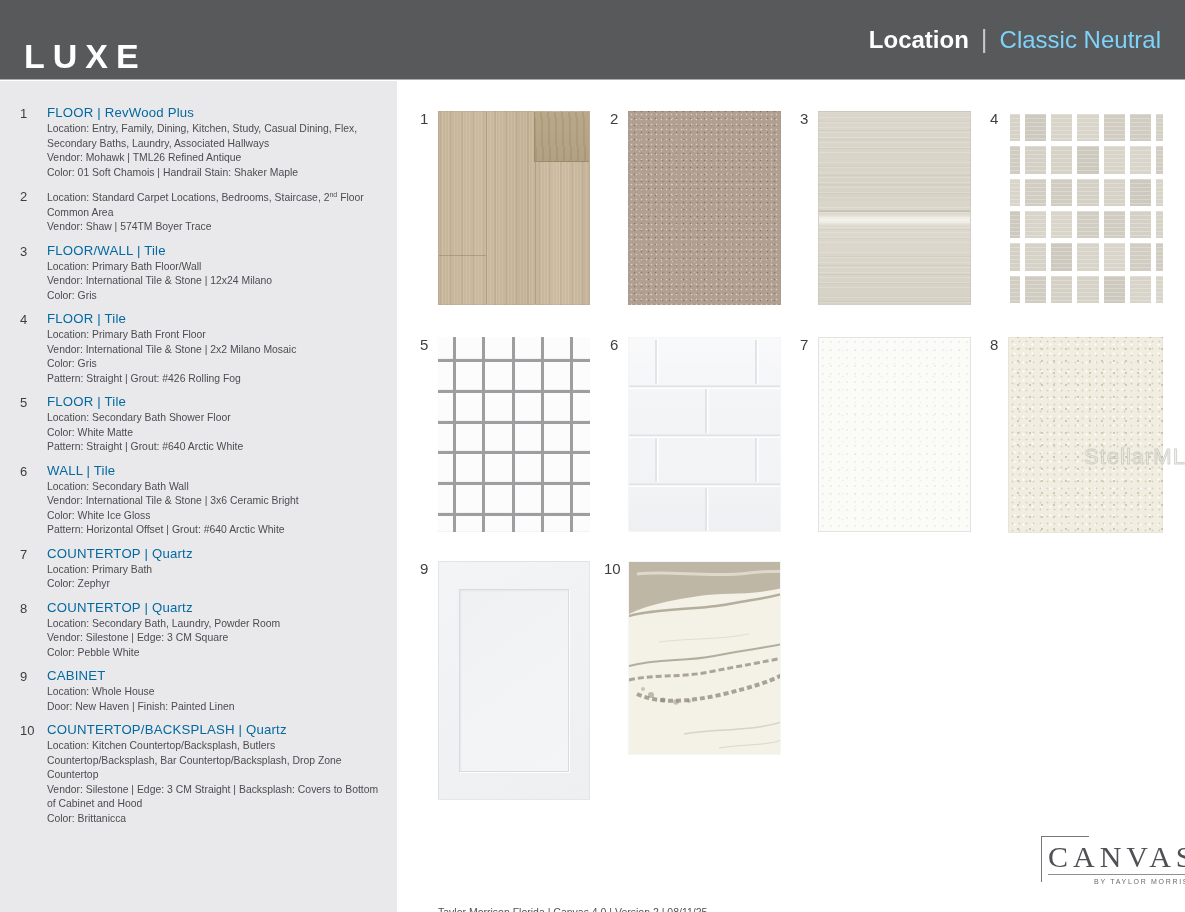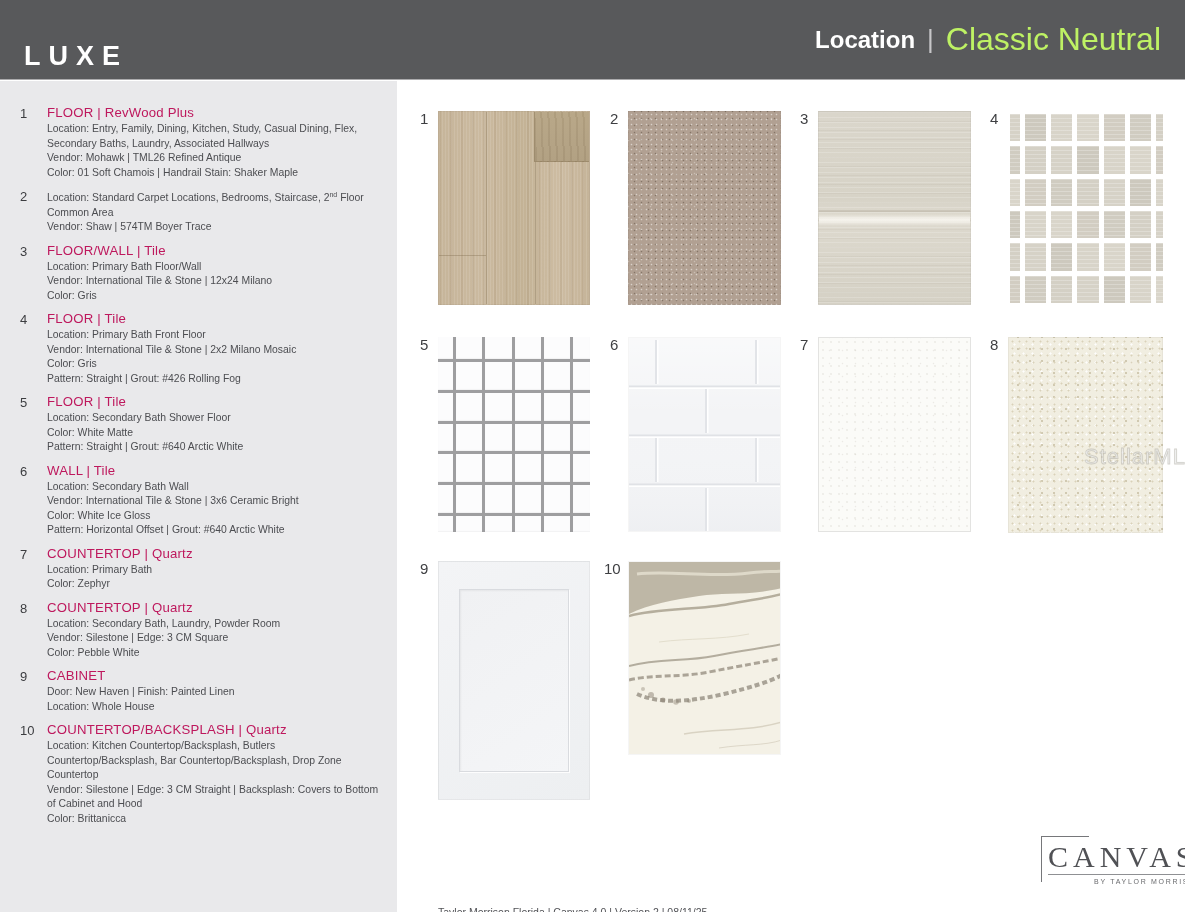--- a/index.html
+++ b/index.html
@@ -4,33 +4,33 @@
 <style>
   * { margin:0; padding:0; box-sizing:border-box; }
   body { background:#ffffff; font-family:"Liberation Sans", sans-serif; }
   .page { position:relative; width:1185px; height:912px; background:#ffffff; overflow:hidden; }
 
   
   .header { position:absolute; left:0; top:0; width:1185px; height:80px;
             background:#58595b; border-bottom:1px solid #ababad;
             display:flex; align-items:center; justify-content:space-between;
             padding:0 24px; }
-  .brand { color:#ffffff; font-size:27px; font-weight:bold; letter-spacing:8px;margin-top:33px; }
+  .brand { color:#ffffff; font-size:34px; font-weight:bold; letter-spacing:8px;margin-top:33px; }
   .scheme { display:flex; align-items:center; gap:12px; }
   .scheme .collection { color:#ffffff; font-size:24px; font-weight:bold; }
   .scheme .divider { color:#c7c7c9; font-size:26px; font-weight:200; }
-  .scheme .palette { color:#bef264; font-size:32px; font-weight:300;text-align:right; }
+  .scheme .palette { color:#7dd3fc; font-size:24px; font-weight:300;text-align:right; }
 
   
   .sidebar { position:absolute; left:0; top:81px; width:397px; height:831px;
              background:#e9e9eb; padding:24px 12px 0 20px; overflow:hidden; }
   .spec-item { display:flex; margin-bottom:8px; }
   .spec-num { flex:none; width:27px; font-size:13px; color:#3c3d40; padding-top:1px; }
   .spec-body { flex:1; min-width:0; }
-  .spec-title { font-size:13.2px; color:#be185d; letter-spacing:0.2px; margin-bottom:2px; }
+  .spec-title { font-size:13.2px; color:#0369a1; letter-spacing:0.2px; margin-bottom:2px; }
   .spec-line { font-size:10.4px; color:#4c4d51; line-height:14.5px; }
   .spec-line sup { font-size:7px; }
 
   
   .swatch { position:absolute; border:1px solid rgba(0,0,0,0.04); overflow:hidden; }
   .swatch-num { position:absolute; width:22px; font-size:15px; color:#3e3f42; }
 
   
   #s1 { background:
         repeating-linear-gradient(90deg, rgba(255,255,255,0.10) 0 1px, rgba(0,0,0,0) 1px 3px),
@@ -191,22 +191,22 @@
           <div class="spec-title">COUNTERTOP | Quartz</div>
           <div class="spec-line">Location: Secondary Bath, Laundry, Powder Room</div>
           <div class="spec-line">Vendor: Silestone | Edge: 3 CM Square</div>
           <div class="spec-line">Color: Pebble White</div>
         </div>
       </div>
       <div class="spec-item">
         <div class="spec-num">9</div>
         <div class="spec-body">
           <div class="spec-title">CABINET</div>
+          <div class="spec-line">Location: Whole House</div>
           <div class="spec-line">Door: New Haven | Finish: Painted Linen</div>
-          <div class="spec-line">Location: Whole House</div>
         </div>
       </div>
       <div class="spec-item">
         <div class="spec-num">10</div>
         <div class="spec-body">
           <div class="spec-title">COUNTERTOP/BACKSPLASH | Quartz</div>
           <div class="spec-line">Location: Kitchen Countertop/Backsplash, Butlers Countertop/Backsplash, Bar Countertop/Backsplash, Drop Zone Countertop</div>
           <div class="spec-line">Vendor: Silestone | Edge: 3 CM Straight | Backsplash: Covers to Bottom of Cabinet and Hood</div>
           <div class="spec-line">Color: Brittanicca</div>
         </div>

